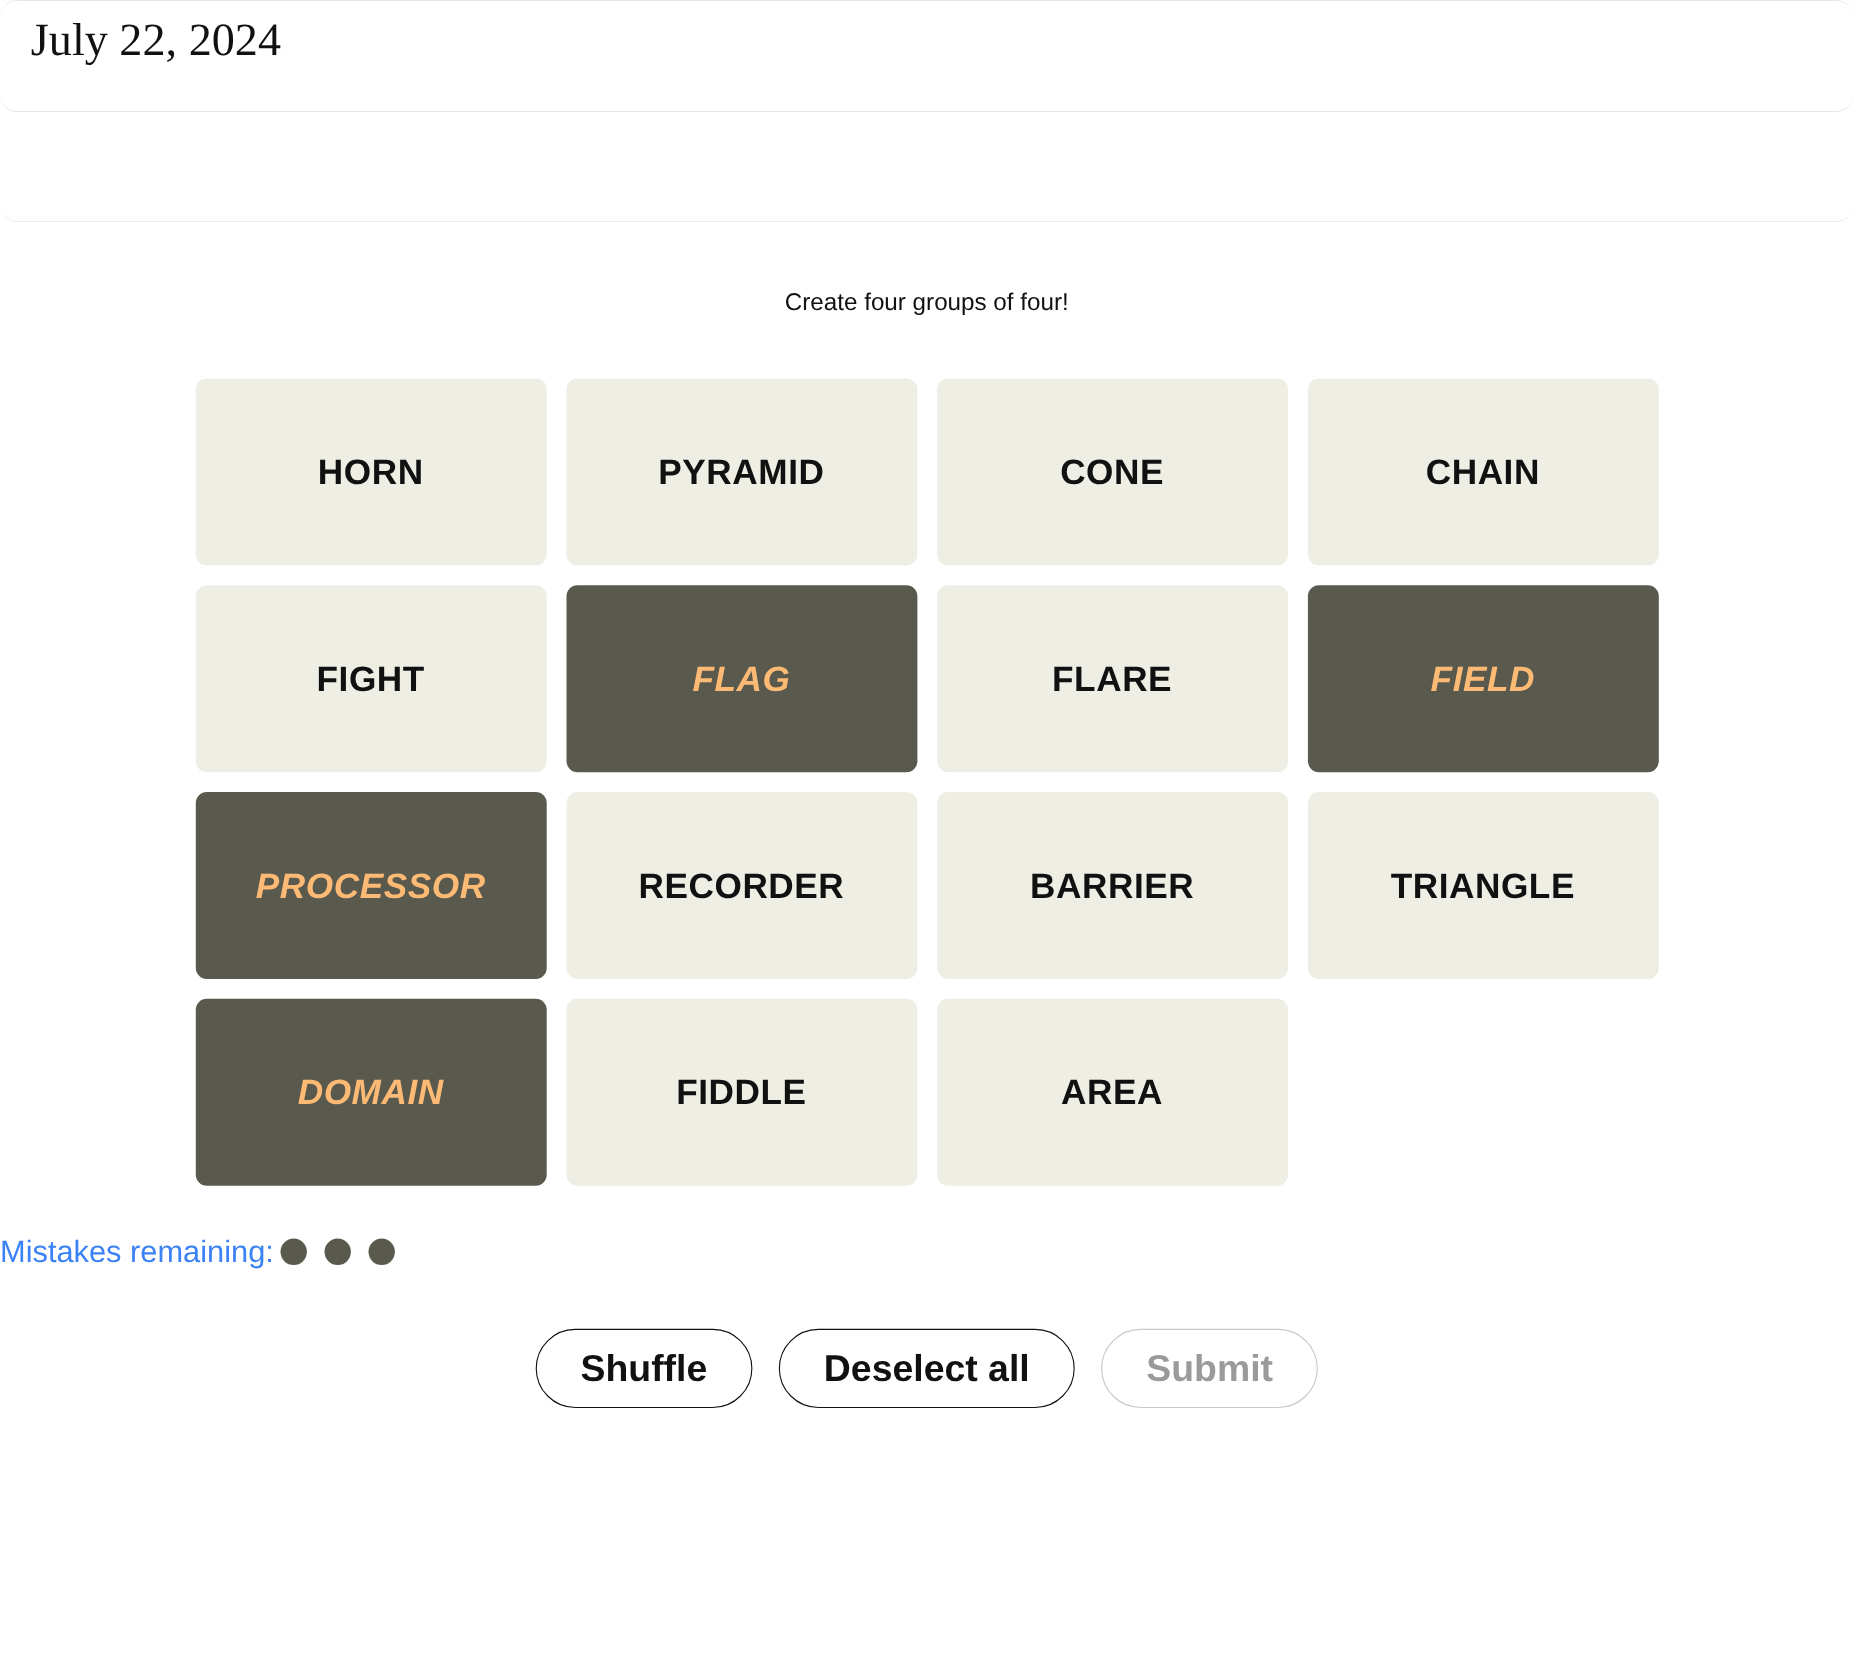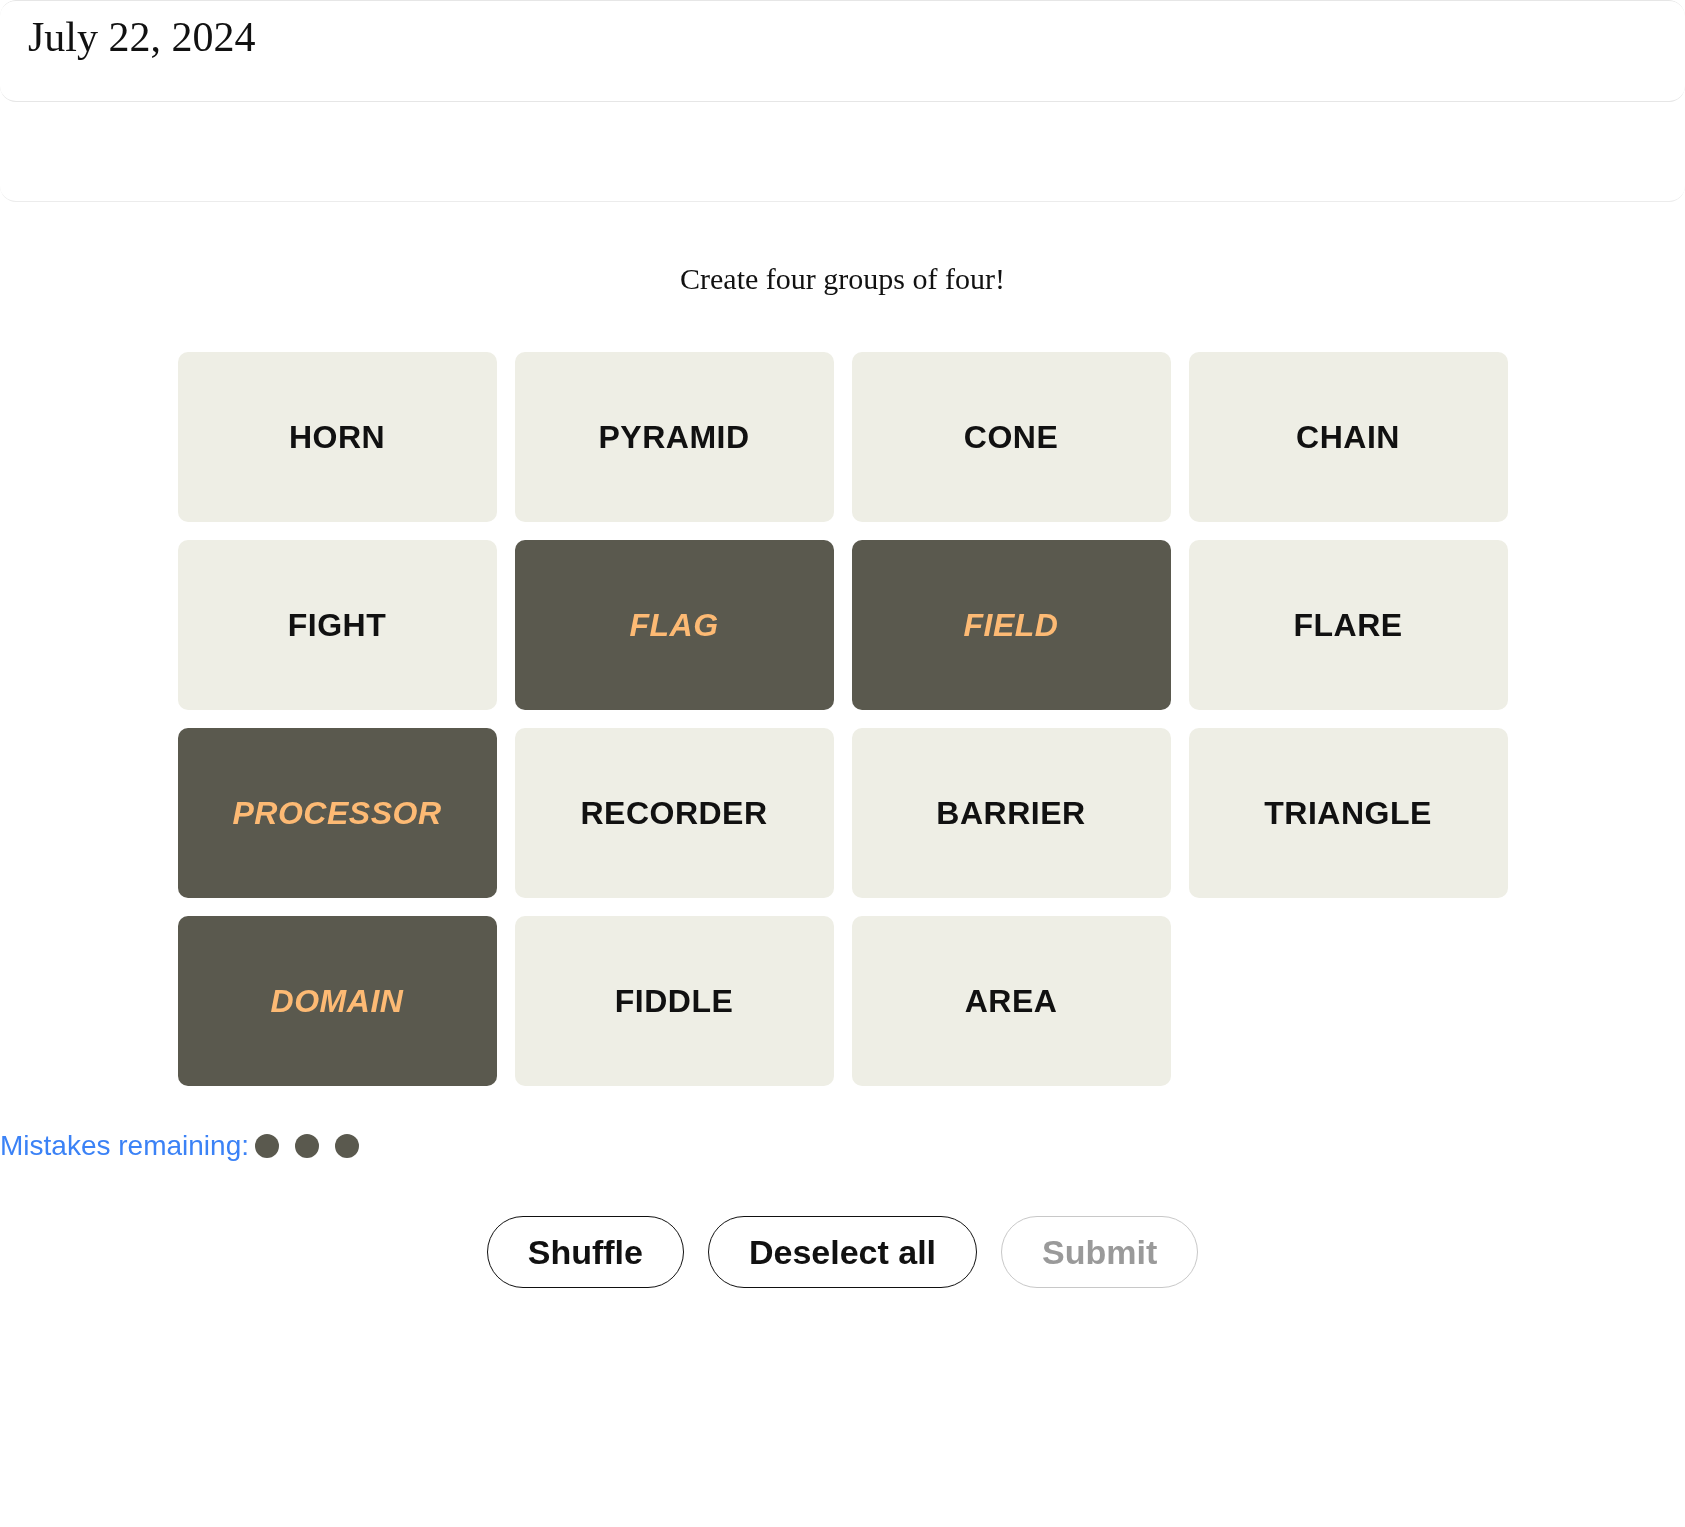--- a/index.html
+++ b/index.html
@@ -23,22 +23,22 @@
   .spacer-bar {
     height: 100px;
     border-bottom: 1px solid #ececec;
   }
   .main {
     width: 100%;
     padding-top: 60px;
   }
   .instruction {
     text-align: center;
-    font-family: Liberation Serif, serif;
-    font-size: 30px;
+    font-family: Liberation Sans, sans-serif;
+    font-size: 22px;
     color: #111;
     margin-bottom: 56px;
   }
   .grid {
     width: 1330px;
     margin: 0 auto;
     display: grid;
     grid-template-columns: repeat(4, 1fr);
     gap: 18px;
   }
@@ -122,22 +122,22 @@
 
   <div class="instruction">Create four groups of four!</div>
 
   <div class="grid" id="grid">
       <div class="tile">HORN</div>
       <div class="tile">PYRAMID</div>
       <div class="tile">CONE</div>
       <div class="tile">CHAIN</div>
       <div class="tile">FIGHT</div>
       <div class="tile selected">FLAG</div>
+      <div class="tile">FLARE</div>
       <div class="tile selected">FIELD</div>
-      <div class="tile">FLARE</div>
       <div class="tile selected">PROCESSOR</div>
       <div class="tile">RECORDER</div>
       <div class="tile">BARRIER</div>
       <div class="tile">TRIANGLE</div>
       <div class="tile selected">DOMAIN</div>
       <div class="tile">FIDDLE</div>
       <div class="tile">AREA</div>
     </div>
 
   <div class="mistakes-row">

